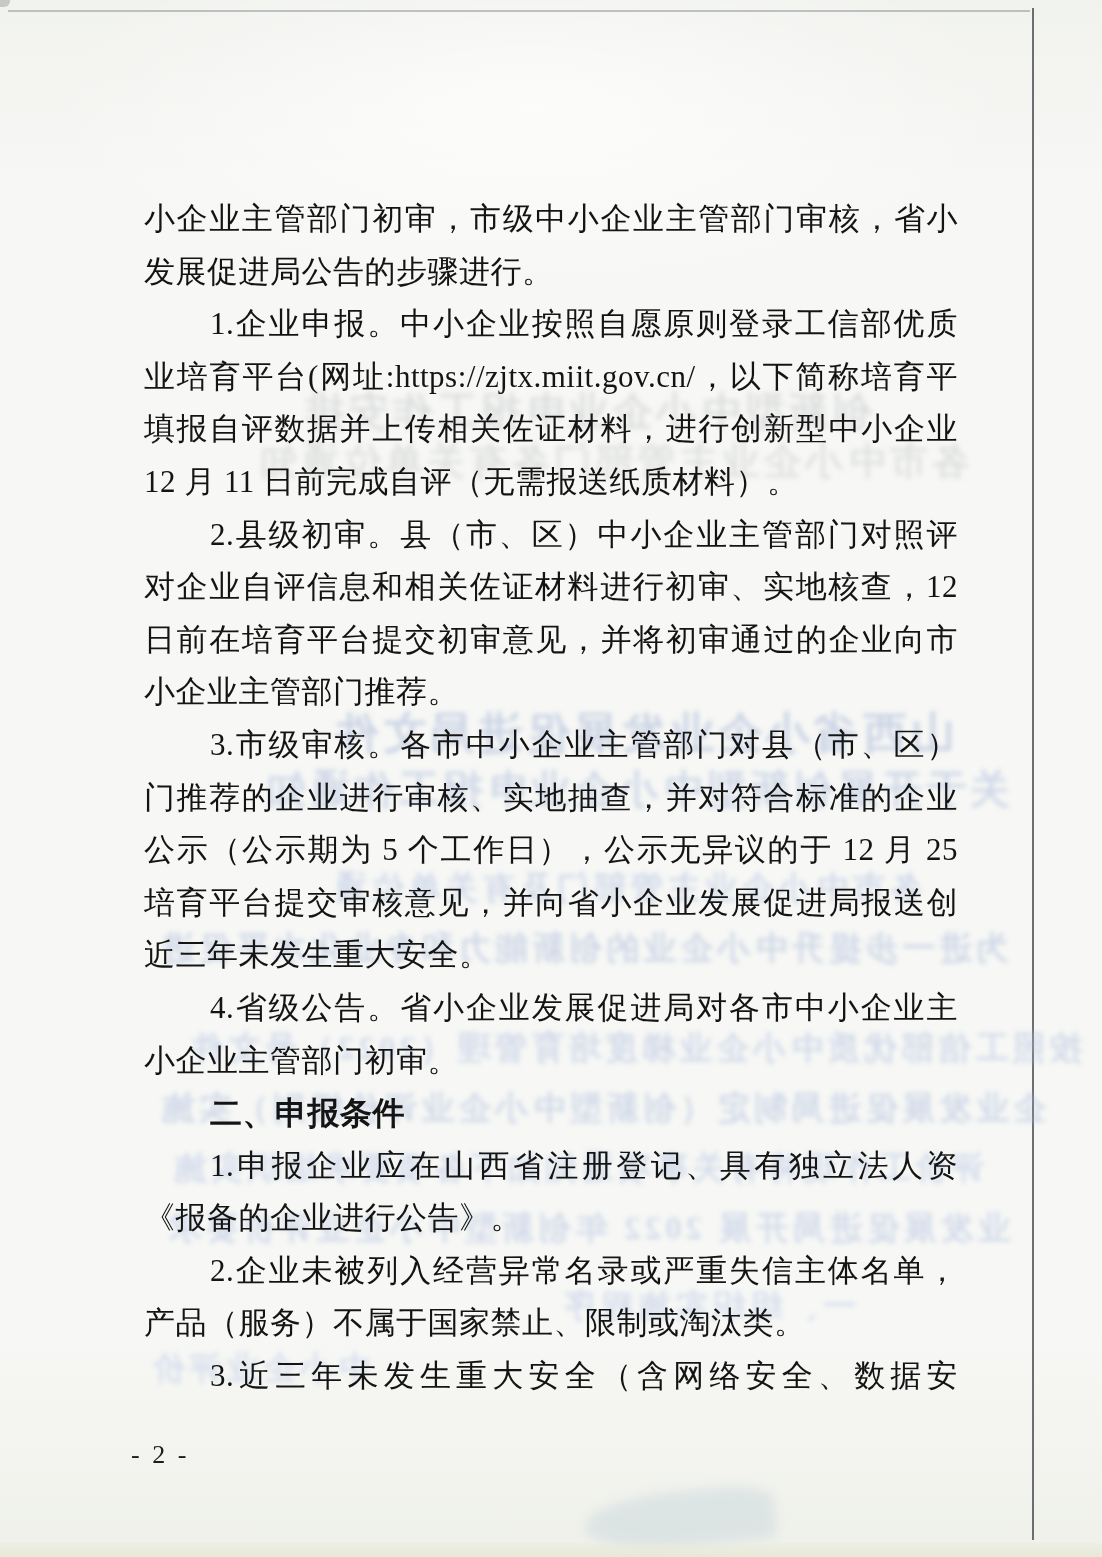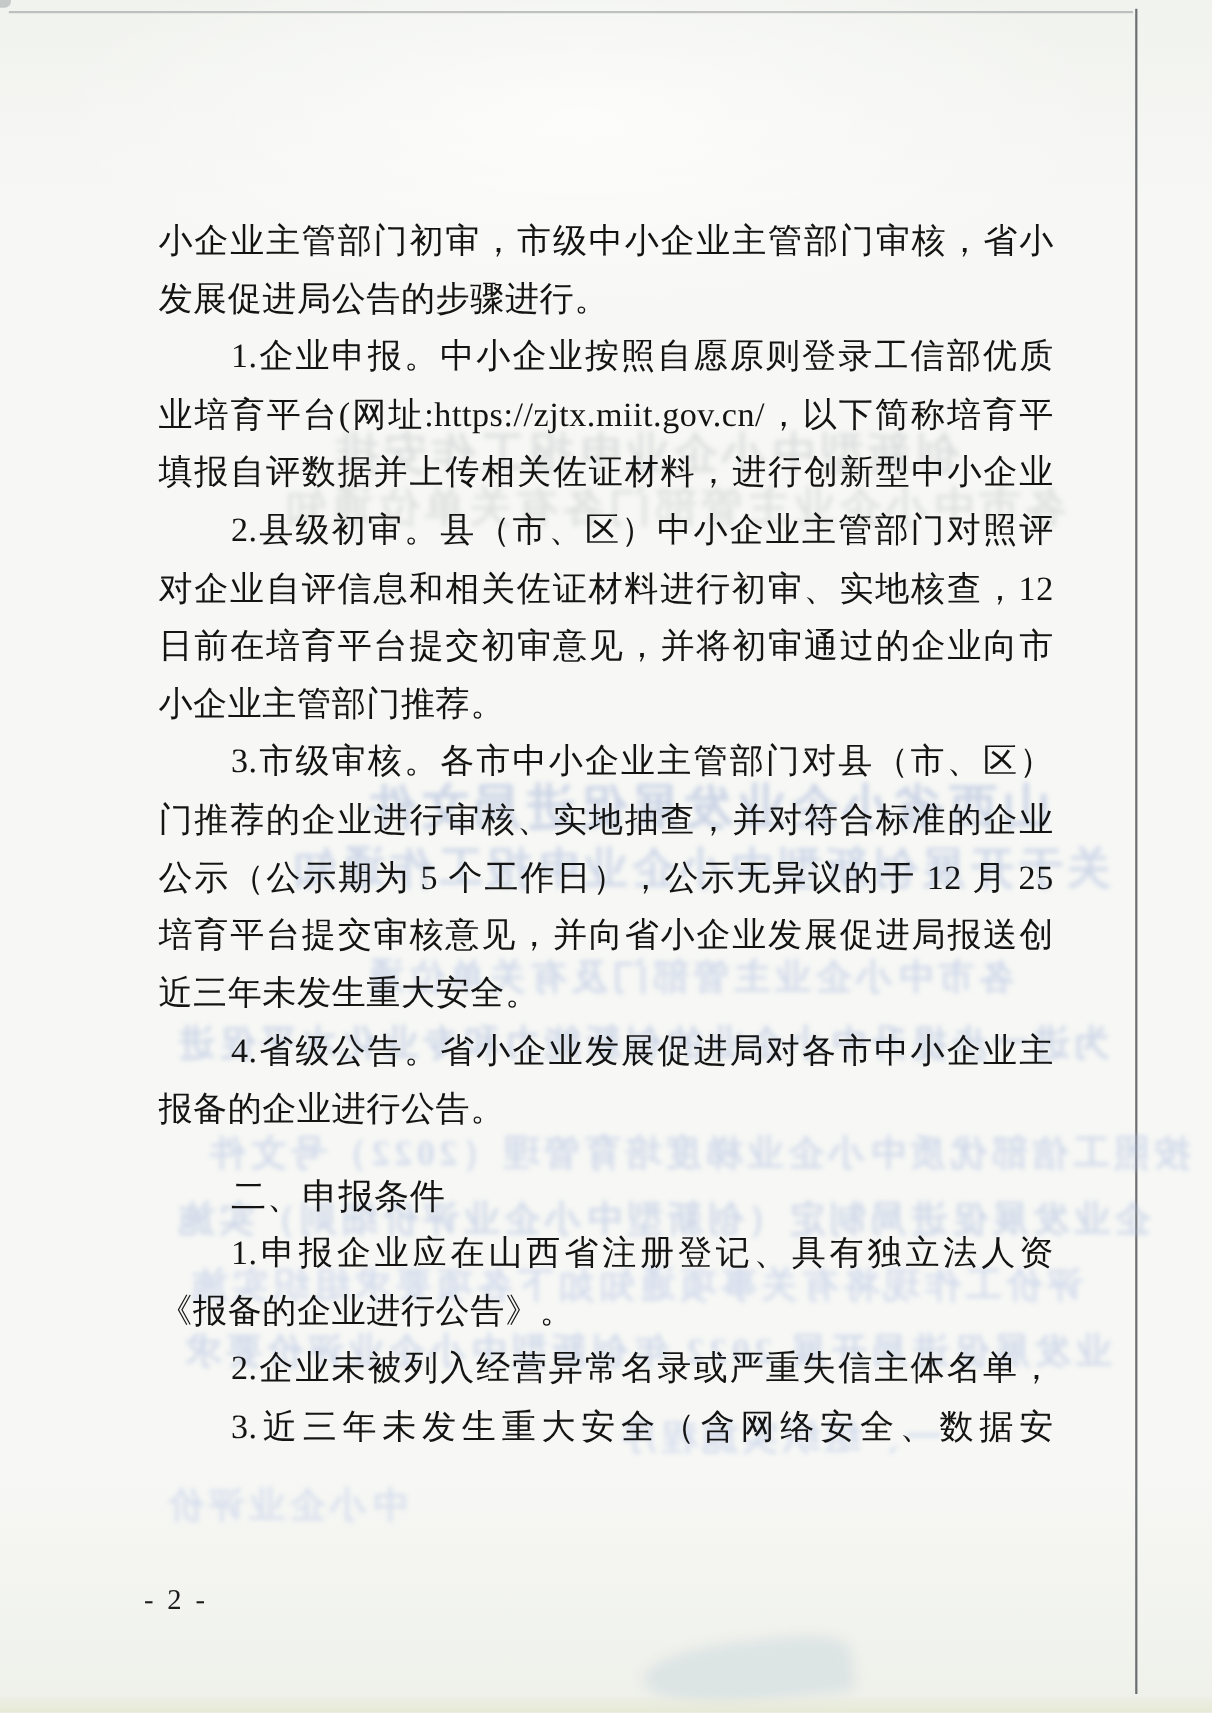--- a/index.html
+++ b/index.html
@@ -57,24 +57,23 @@
     letter-spacing:.5px;
   }
   .line.justify{
     white-space:normal;
     text-align:justify;
     text-justify:inter-character;
   }
   .line.justify::after{content:"";display:inline-block;width:100%;height:0;}
   .line.indent{padding-left:66px;}
   .line.bold{
-    font-weight:normal;
+    font-weight:bold;
     font-family:"Liberation Sans","DejaVu Sans",sans-serif;
     font-size:32px;
-    margin-top:26px;
   }
   .page-number{
     position:absolute;left:131px;top:1440px;
     font-size:26px;color:#1c1c1c;letter-spacing:3px;
     font-family:"Liberation Serif","DejaVu Serif",serif;
   }
 </style>
 </head>
 <body>
 
@@ -100,33 +99,35 @@
       <div class="bleed-line b" style="top: 1284px; left: 560px; font-size: 33px; color: rgb(182, 196, 230);">一、组织实施程序</div>
       <div class="bleed-line b" style="top: 1346px; left: 148px; font-size: 33px; color: rgb(188, 200, 232);">中小企业评价</div>
     </div>
 
   <div class="content" style="color: rgb(20, 20, 20);">
       <div class="line justify">小企业主管部门初审，市级中小企业主管部门审核，省小企业</div>
       <div class="line">发展促进局公告的步骤进行。</div>
       <div class="line indent justify">1.企业申报。中小企业按照自愿原则登录工信部优质中小企</div>
       <div class="line justify">业培育平台(网址:https://zjtx.miit.gov.cn/，以下简称培育平台)，</div>
       <div class="line justify">填报自评数据并上传相关佐证材料，进行创新型中小企业申报，</div>
+      <div class="line">12 月 11 日前完成自评（无需报送纸质材料）。</div>
       <div class="line indent justify">2.县级初审。县（市、区）中小企业主管部门对照评价标准，</div>
       <div class="line justify">对企业自评信息和相关佐证材料进行初审、实地核查，12 月 15</div>
       <div class="line justify">日前在培育平台提交初审意见，并将初审通过的企业向市级中</div>
       <div class="line">小企业主管部门推荐。</div>
       <div class="line indent justify">3.市级审核。各市中小企业主管部门对县（市、区）主管部</div>
       <div class="line justify">门推荐的企业进行审核、实地抽查，并对符合标准的企业进行</div>
       <div class="line justify">公示（公示期为 5 个工作日），公示无异议的于 12 月 25 日前在</div>
       <div class="line justify">培育平台提交审核意见，并向省小企业发展促进局报送创新型</div>
       <div class="line">近三年未发生重大安全。</div>
       <div class="line indent justify">4.省级公告。省小企业发展促进局对各市中小企业主管部门</div>
-      <div class="line">报备的企业进行公告。</div>
+      <div class="line">小企业主管部门初审。</div>
       <div class="line indent bold">二、申报条件</div>
       <div class="line indent justify">1.申报企业应在山西省注册登记、具有独立法人资格，符合</div>
       <div class="line">《报备的企业进行公告》。</div>
       <div class="line indent justify">2.企业未被列入经营异常名录或严重失信主体名单，提供的</div>
+      <div class="line">产品（服务）不属于国家禁止、限制或淘汰类。</div>
       <div class="line indent justify">3.近三年未发生重大安全（含网络安全、数据安全）、质量、</div>
     </div>
 
   <div class="page-number">- 2 -</div>
 
 </div>
 
 </body></html>

